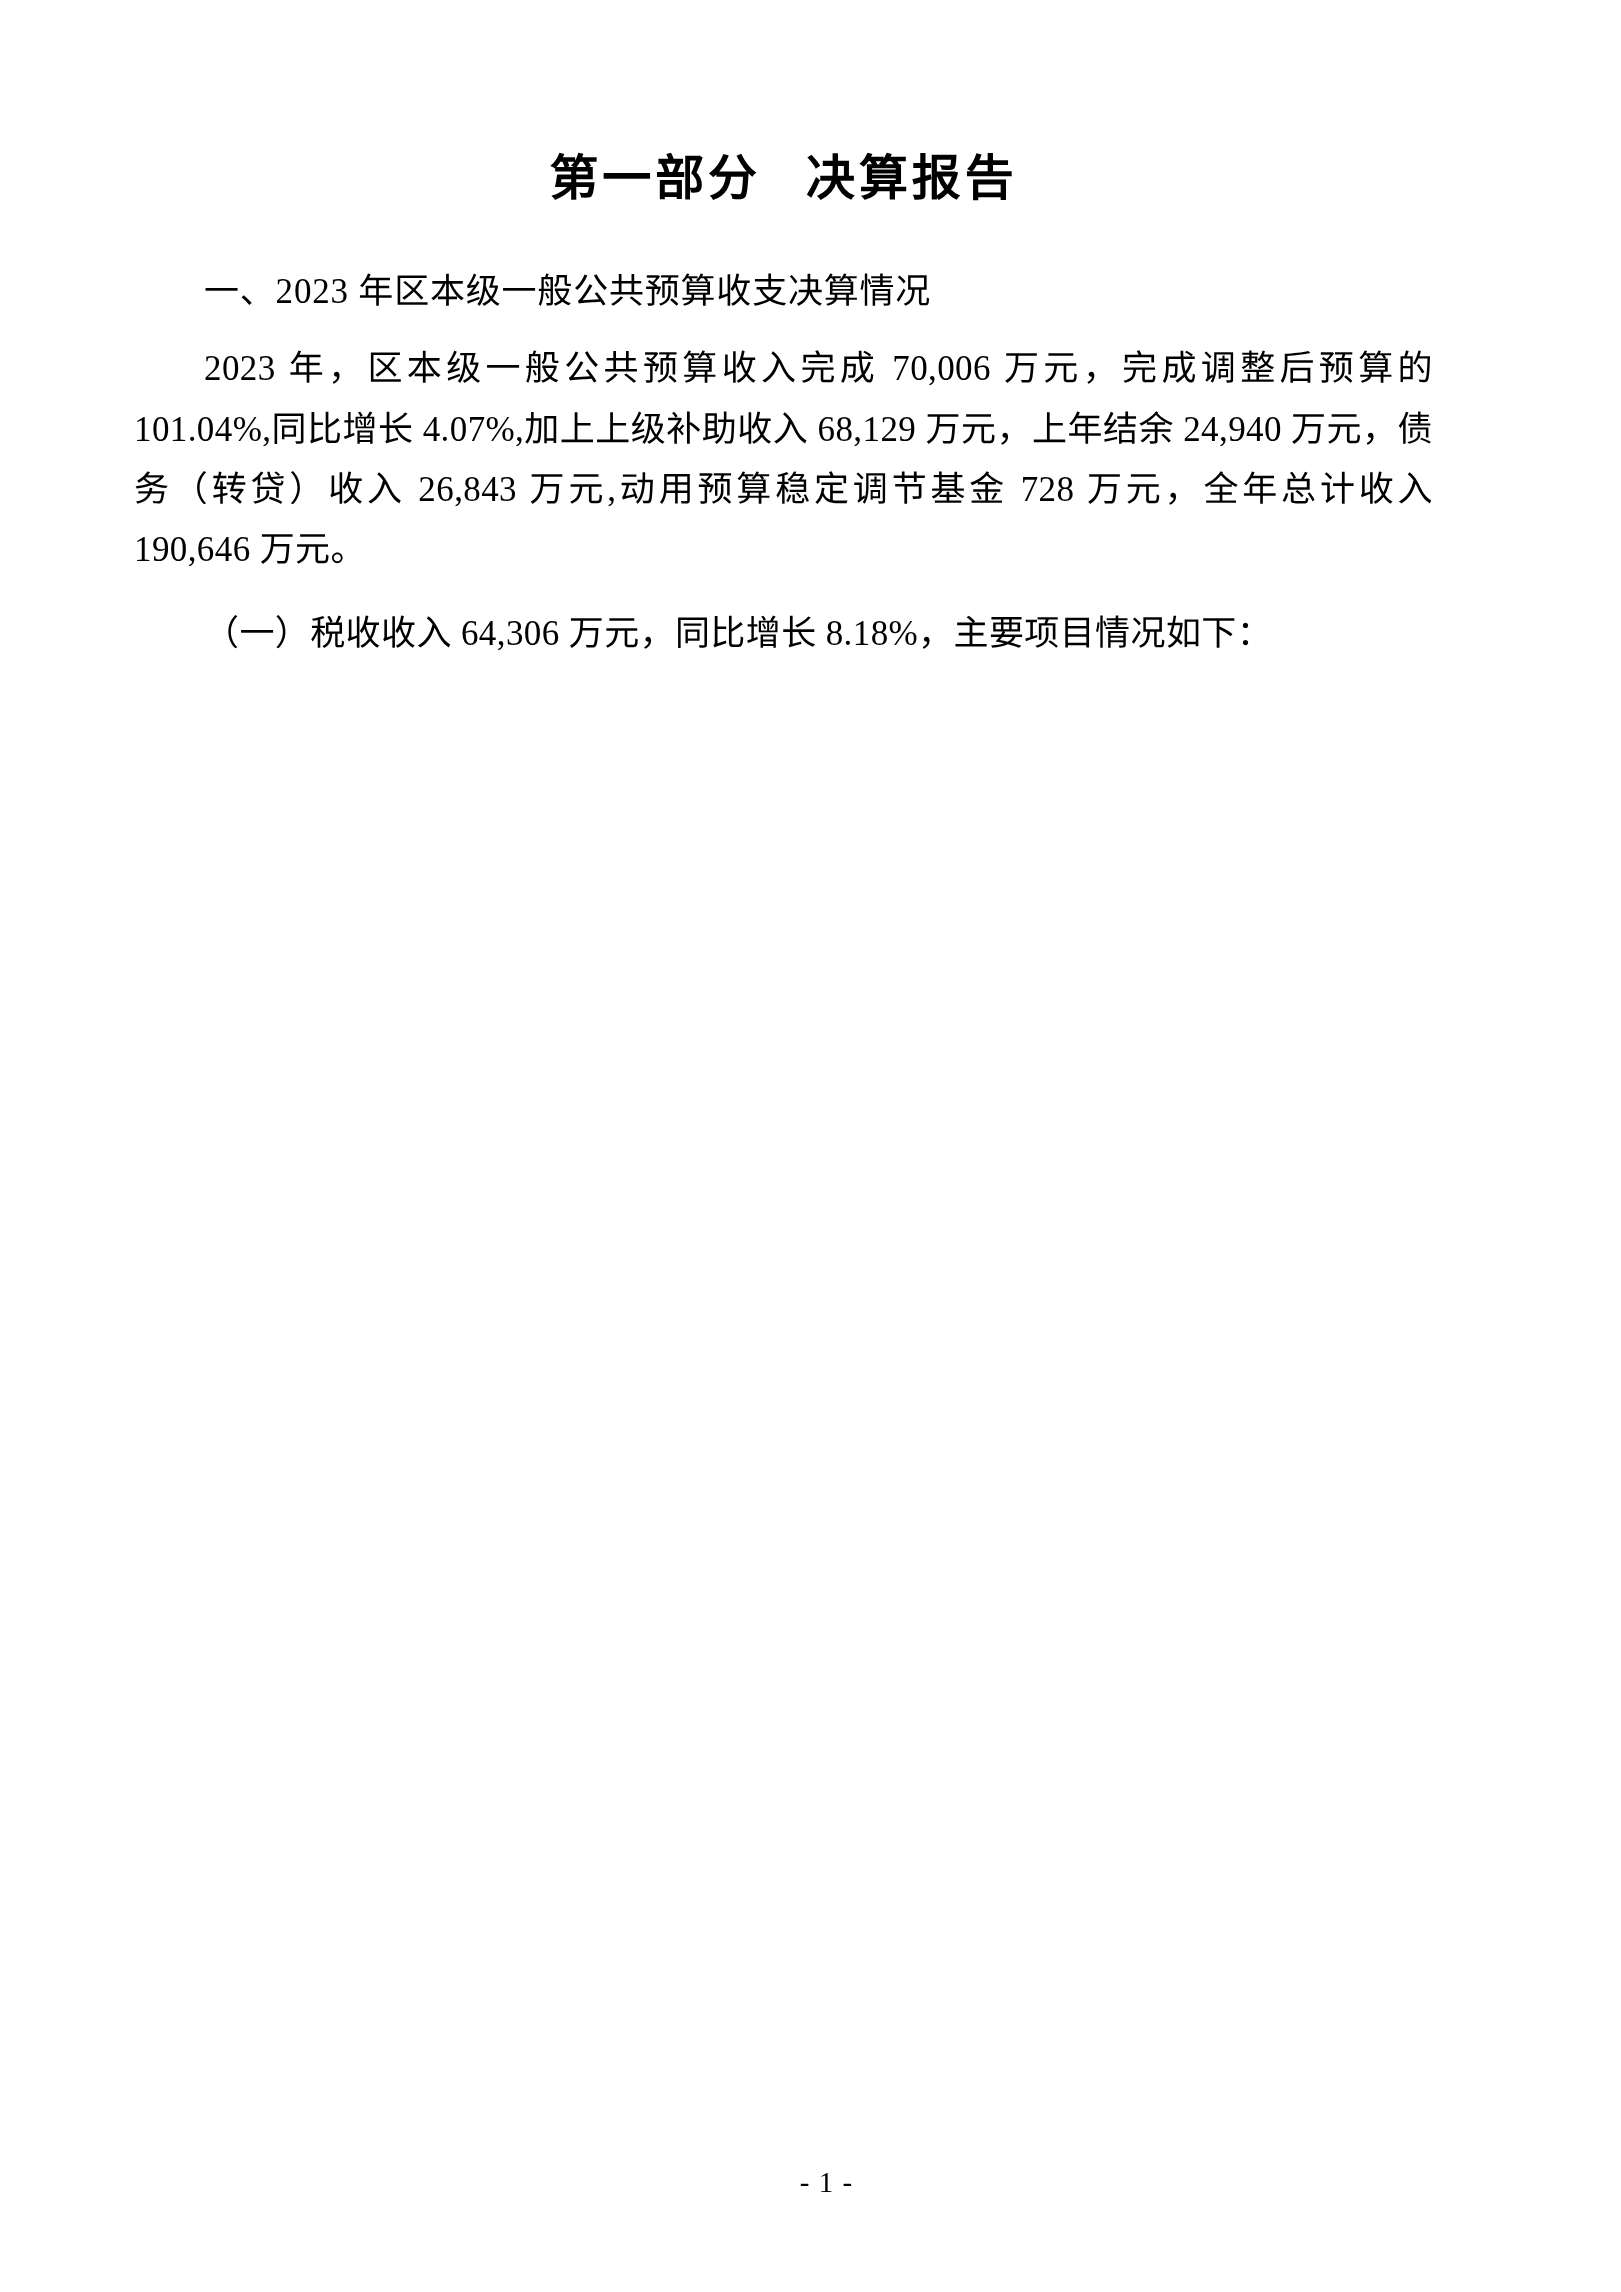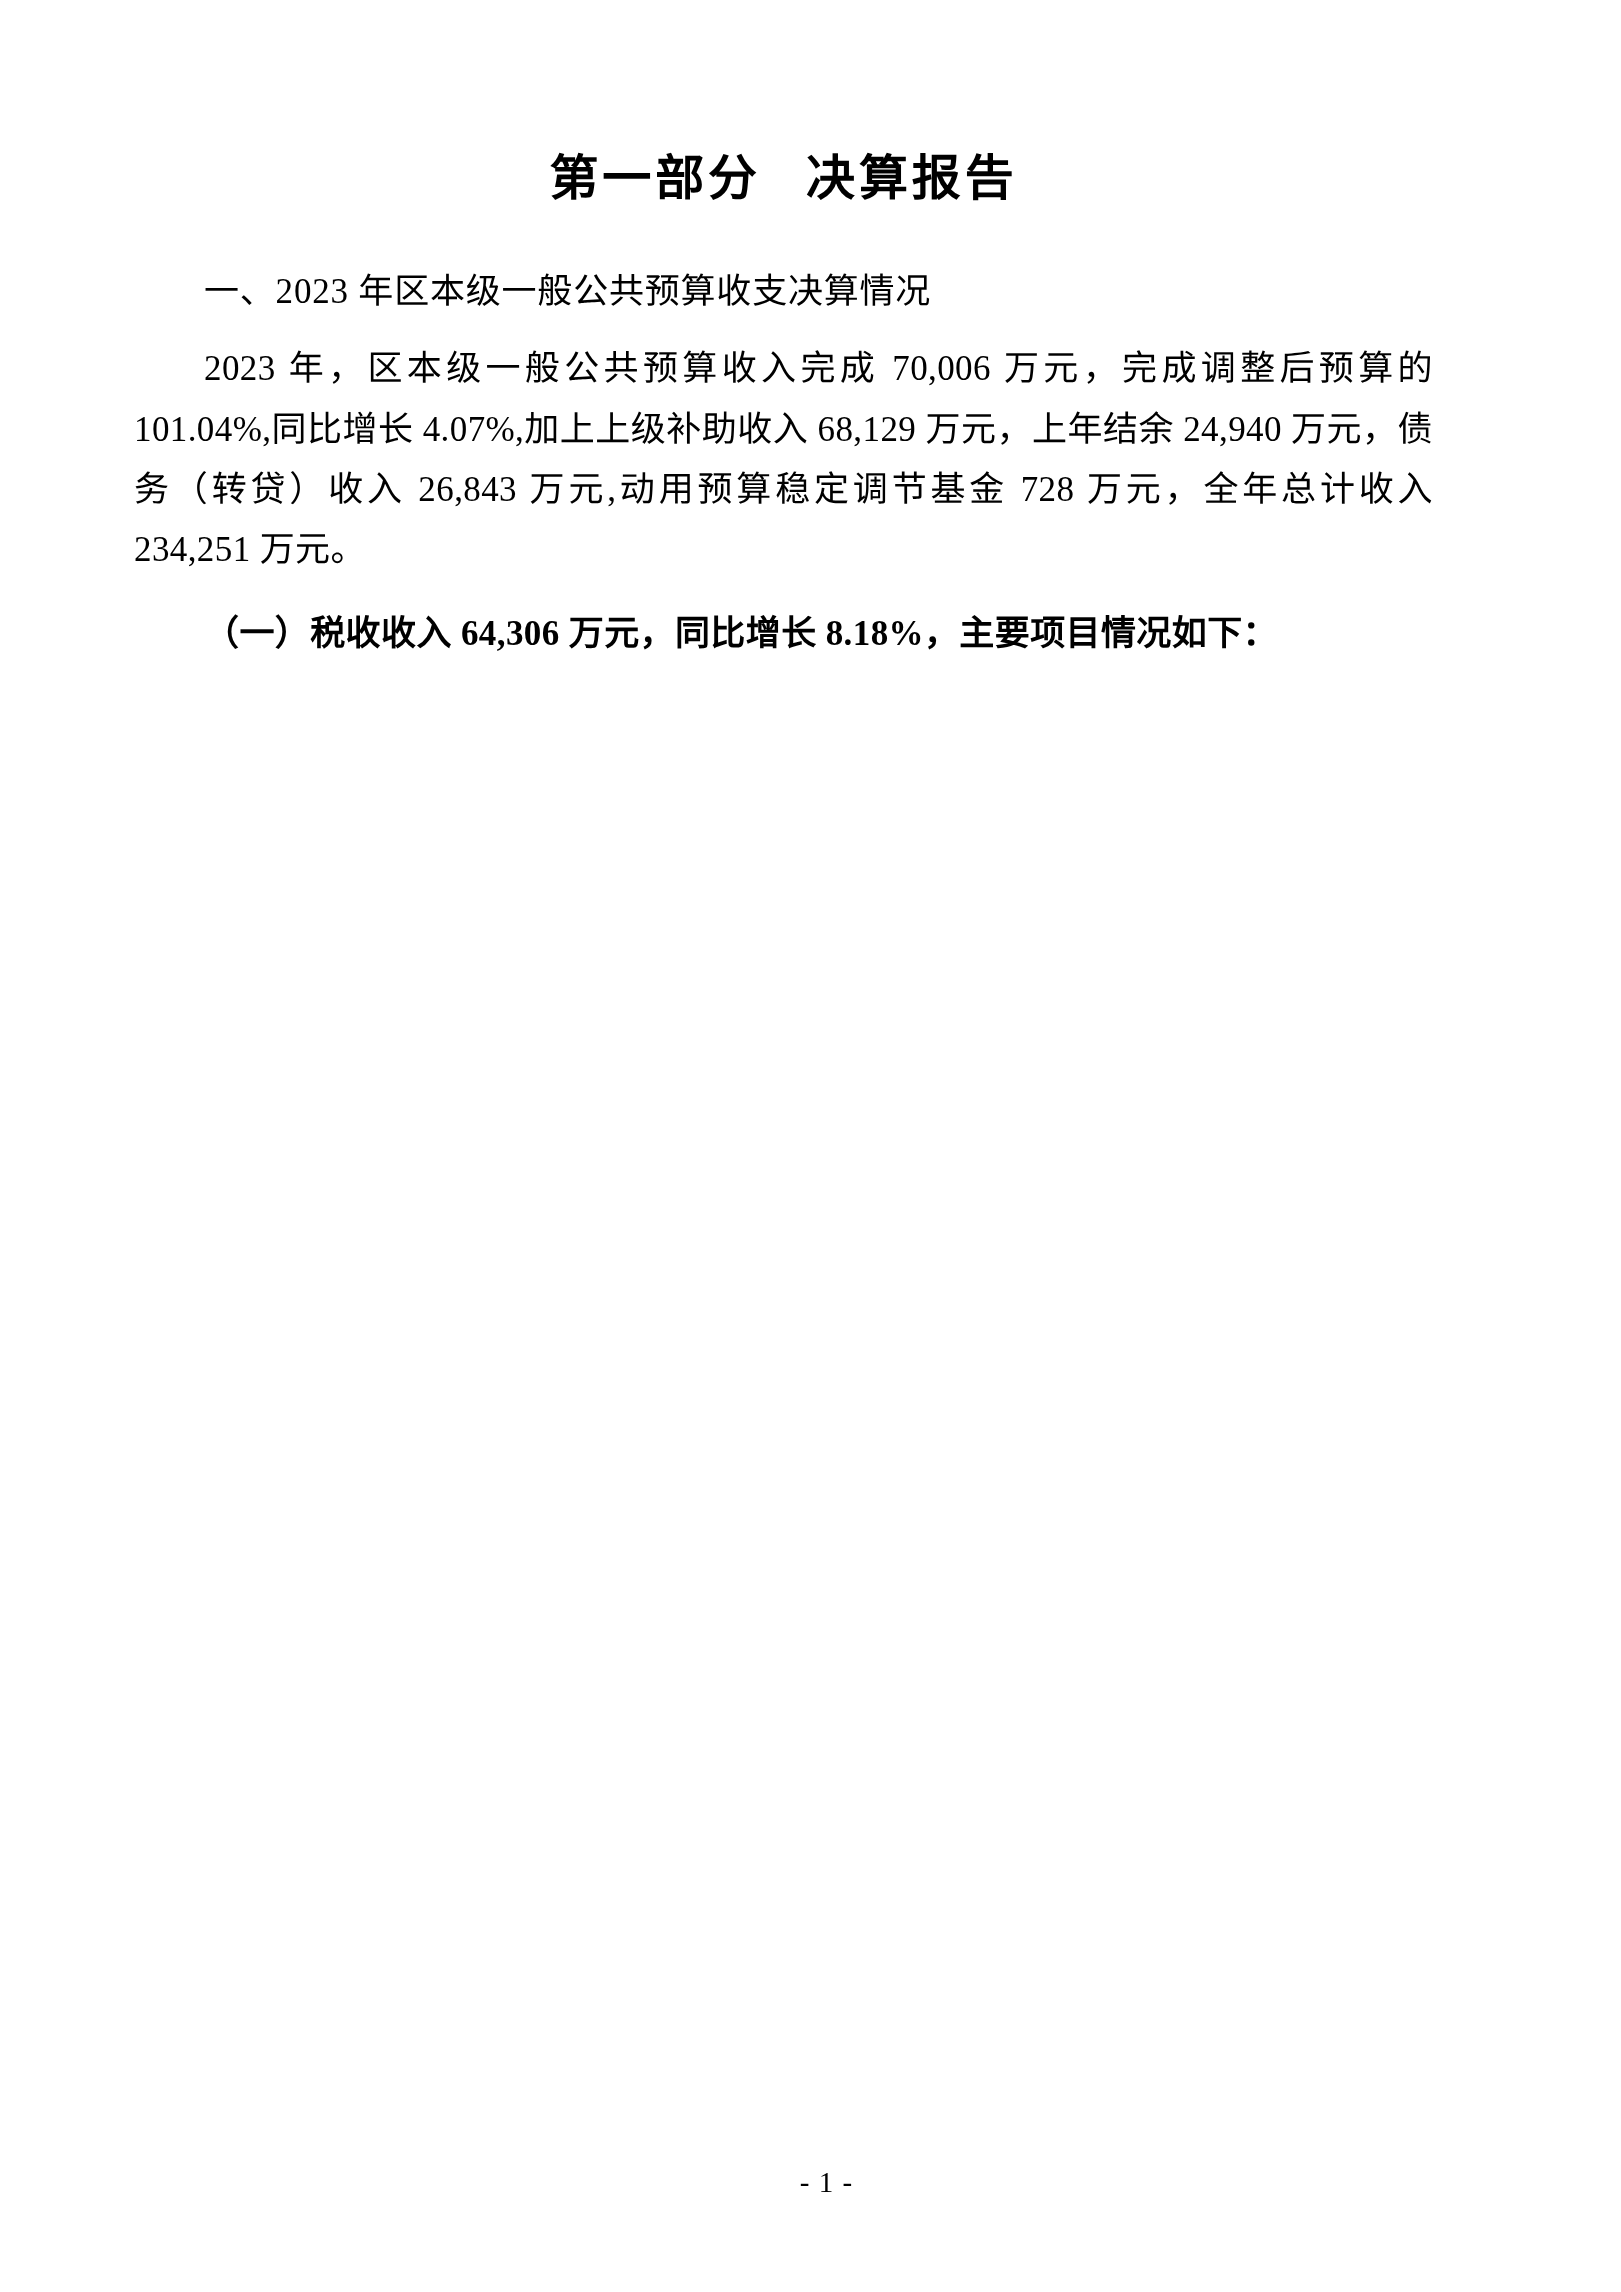--- a/index.html
+++ b/index.html
@@ -50,21 +50,21 @@
   p.section-heading {
     font-size: 35px;
     font-weight: normal;
     line-height: 1.72;
     margin: 29px 0 17.6px 0;
     text-indent: 2em;
     letter-spacing: 0.8px;
   }
   p.sub-heading {
     font-size: 35px;
-    font-weight: bold;
+    font-weight: normal;
     line-height: 1.72;
     margin: 23.5px 0 13.7px 0;
     text-align: justify;
     text-justify: inter-ideograph;
     text-indent: 2em;
     letter-spacing: 0.4px;
   }
   .intro-para {
     margin-bottom: 21.6px;
   }
@@ -82,21 +82,21 @@
 </head>
 <body>
 
 <div class="page">
 
   <h1 class="doc-title"><span>第一部分</span><span class="gap"></span><span>决算报告</span></h1>
 
 
   <p class="section-heading">一、2023 年区本级一般公共预算收支决算情况</p>
 
-  <p class="body-text">2023 年，区本级一般公共预算收入完成 70,006 万元，完成调整后预算的 101.04%,同比增长 4.07%,加上上级补助收入 68,129 万元，上年结余 24,940 万元，债务（转贷）收入 26,843 万元,动用预算稳定调节基金 728 万元，全年总计收入 234,251 万元。</p>
+  <p class="body-text">2023 年，区本级一般公共预算收入完成 70,006 万元，完成调整后预算的 101.04%,同比增长 4.07%,加上上级补助收入 68,129 万元，上年结余 24,940 万元，债务（转贷）收入 26,843 万元,动用预算稳定调节基金 728 万元，全年总计收入 190,646 万元。</p>
 
 
   <p class="sub-heading">（一）税收收入 64,306 万元，同比增长 8.18%，主要项目情况如下：</p>
 
   <div class="footer">- 1 -</div>
 
 </div>
 
 
 </body></html>

